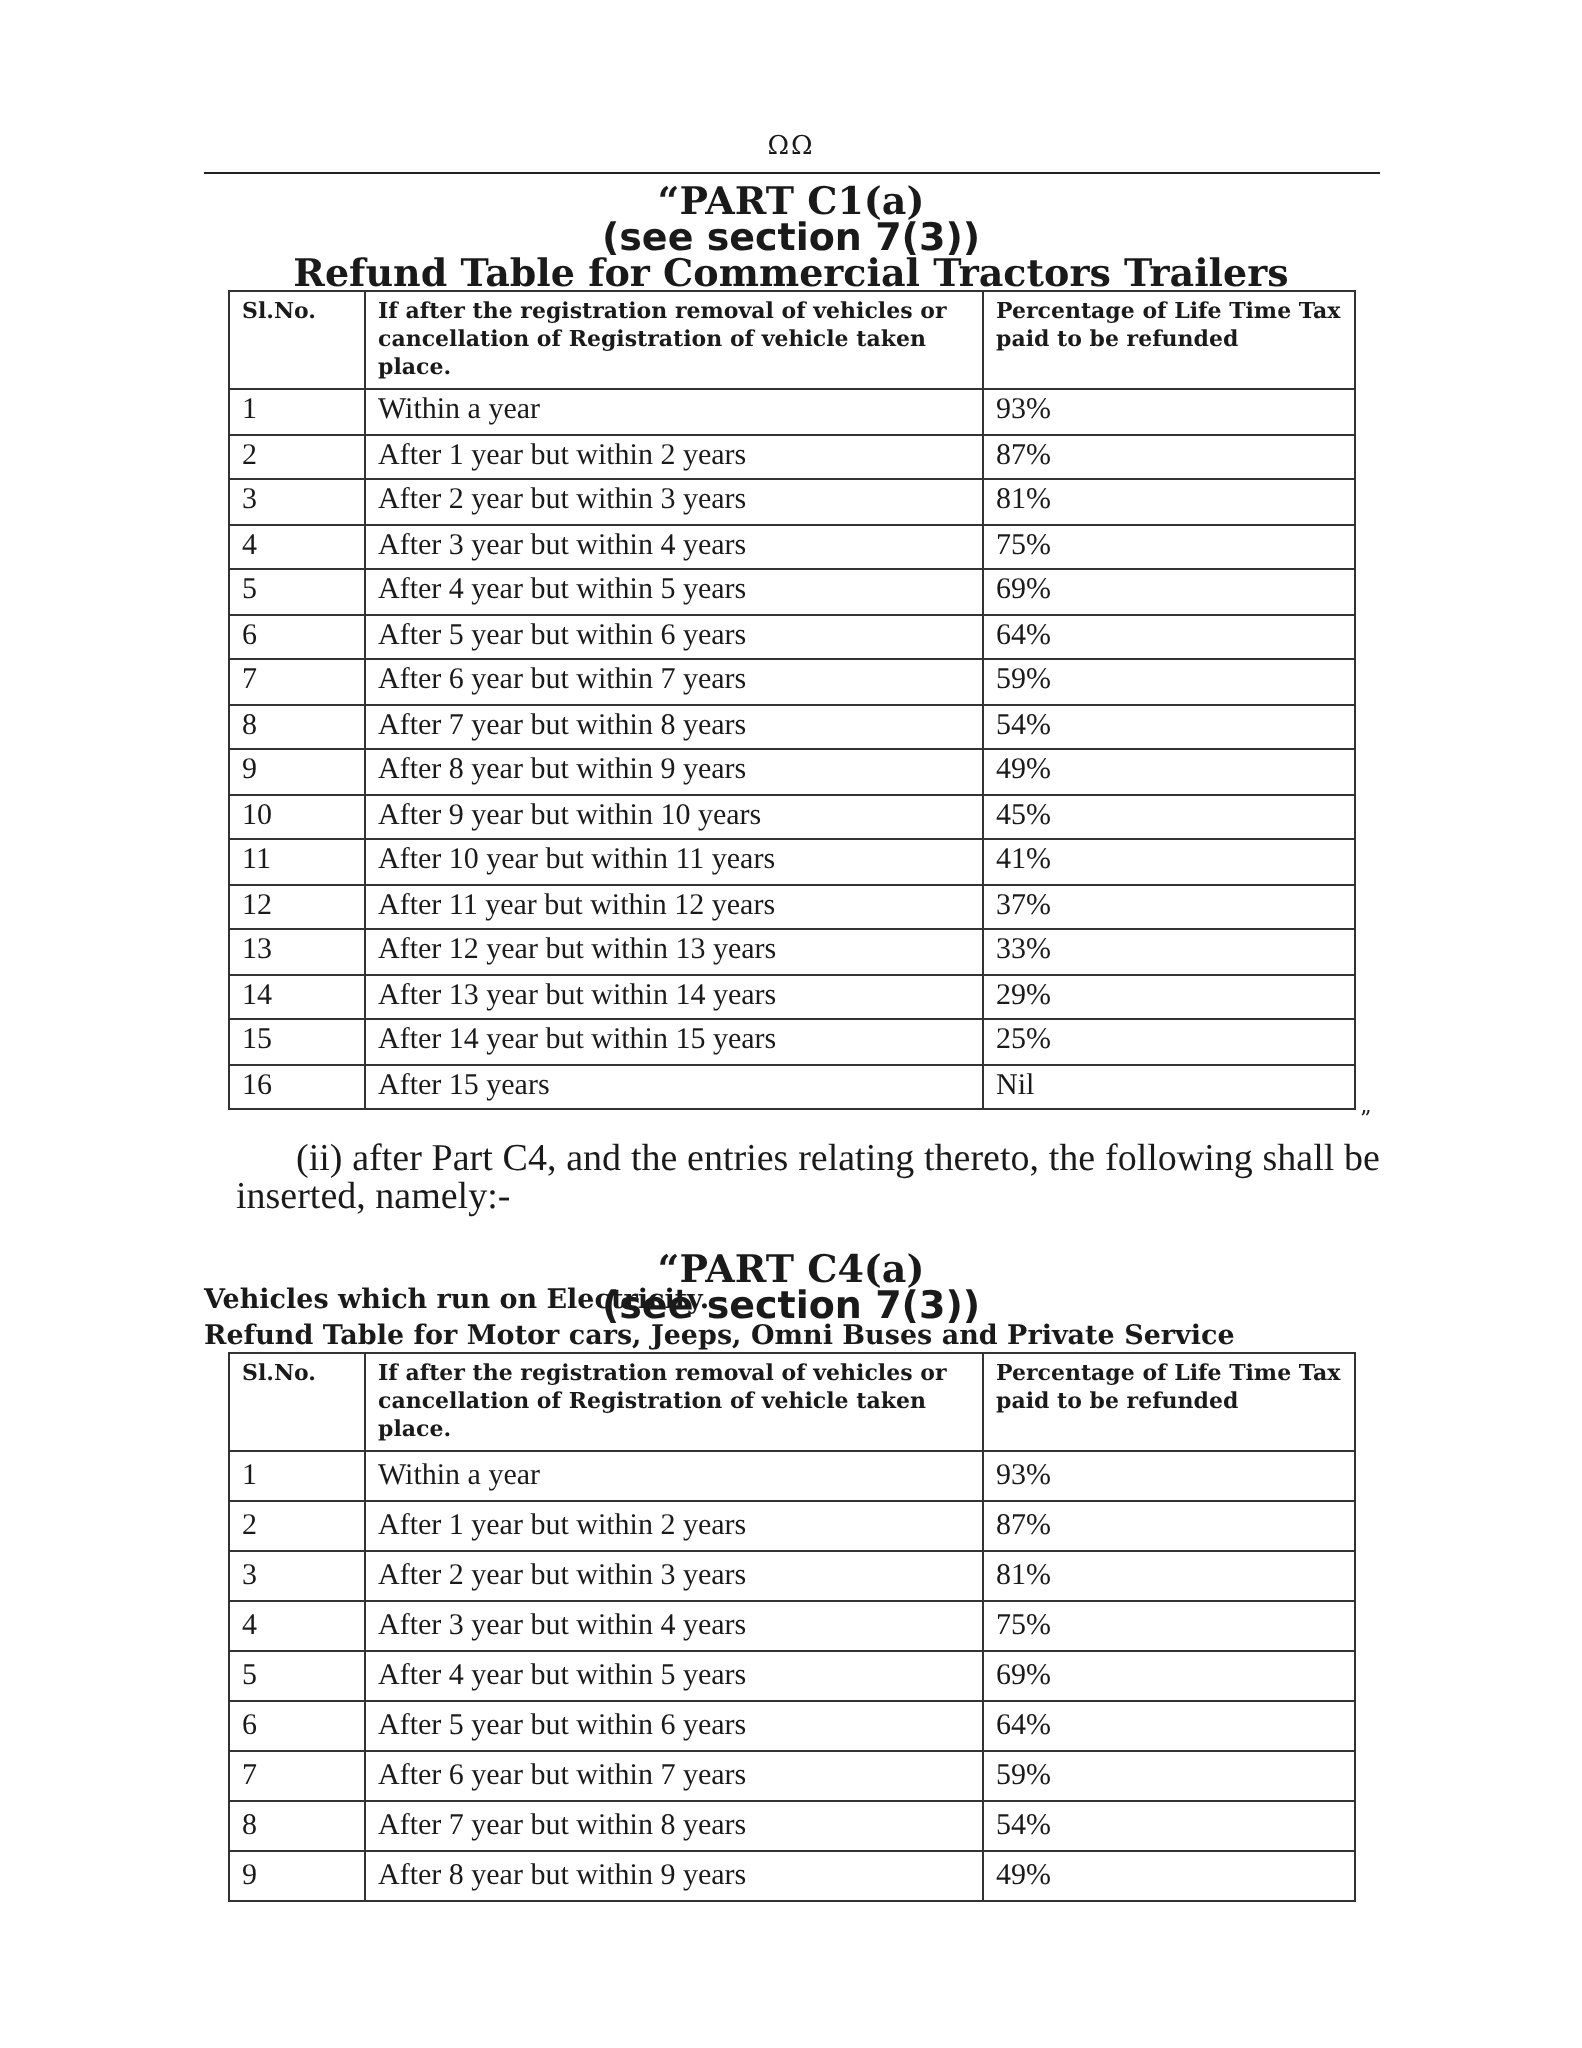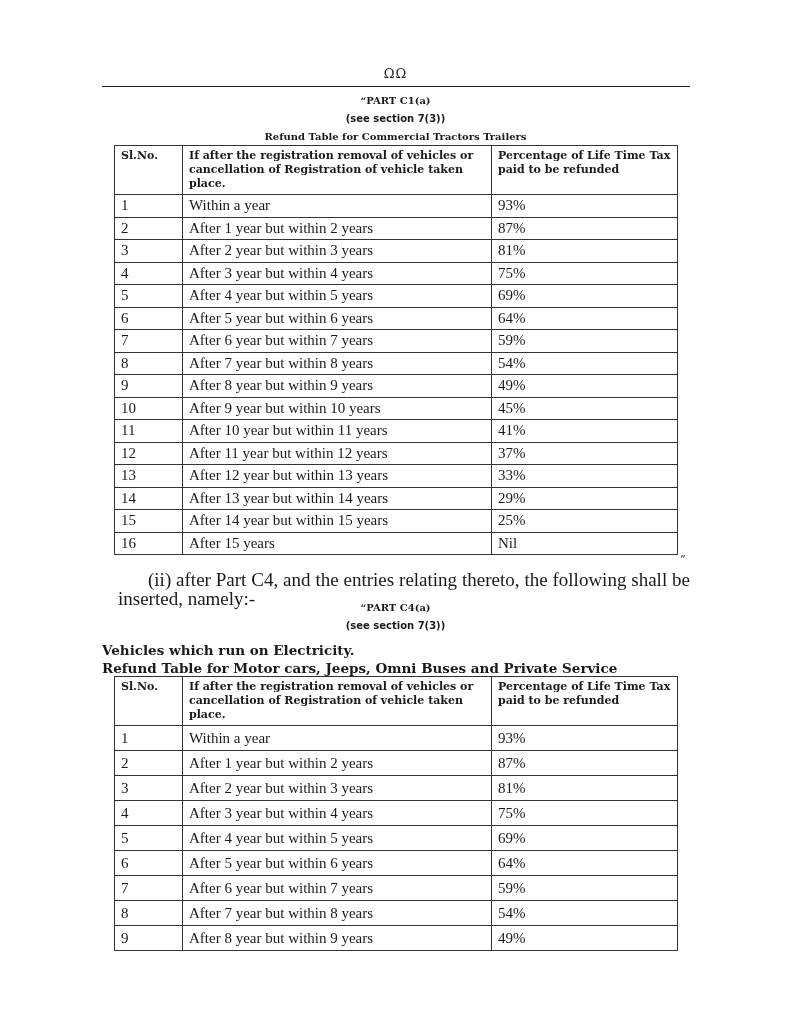--- a/index.html
+++ b/index.html
@@ -4,21 +4,21 @@
 <style>
   html, body { margin: 0; padding: 0; background: #ffffff; }
   body { width: 791px; height: 1024px; position: relative; overflow: hidden;
          font-family: "DejaVu Serif", "Liberation Serif", serif; color: #1a1a1a; }
   .page-num { position: absolute; top: 66px; left: 0; width: 791px; text-align: center;
               font-size: 13px; letter-spacing: 1px; }
   .rule { position: absolute; top: 86px; left: 102px; width: 588px; height: 0;
           border-top: 1.5px solid #222; }
   .heading { position: absolute; left: 0; width: 791px; text-align: center;
              font-family: "DejaVu Sans", "Liberation Sans", sans-serif; font-weight: bold;
-             font-size: 10px; line-height: 18px; }
+             font-size: 19px; line-height: 18px; }
   .heading .sub { font-family: "DejaVu Serif", serif; }
   .heading-left { position: absolute; left: 102px; width: 600px; text-align: left;
                   font-family: "DejaVu Serif", serif; font-weight: bold; font-size: 13.5px; line-height: 18px; }
   table.refund { position: absolute; left: 114px; width: 564px; border-collapse: collapse;
                  font-size: 13.5px; }
   table.refund td, table.refund th { border: 1px solid #333; padding: 0 6px; vertical-align: top; }
   table.refund th { font-family: "DejaVu Serif", serif; font-weight: bold; font-size: 11px;
                     text-align: left; line-height: 14px; padding-top: 3px; padding-bottom: 3px; }
   table.refund th.c1 { width: 55px; }
   table.refund th.c2 { width: 296px; }
@@ -133,21 +133,21 @@
       </tr>
     </tbody>
 </table>
 
 <div class="closequote">”</div>
 
 <div class="para">
   <span class="indent"></span><span>(ii) after Part C4, and the entries relating thereto, the following shall be inserted, namely:-</span>
 </div>
 
-<div class="heading" style="top:599px;">
+<div class="heading" style="top:626px;">
   <div class="sub">“PART C4(a)</div>
   <div>(see section 7(3))</div>
 </div>
 <div class="heading-left" style="top:641px;">
   <div>Vehicles which run on Electricity.</div>
   <div>Refund Table for Motor cars, Jeeps, Omni Buses and Private Service</div>
 </div>
 
 <table class="refund" id="t2" style="top:676px;">
   <thead>

